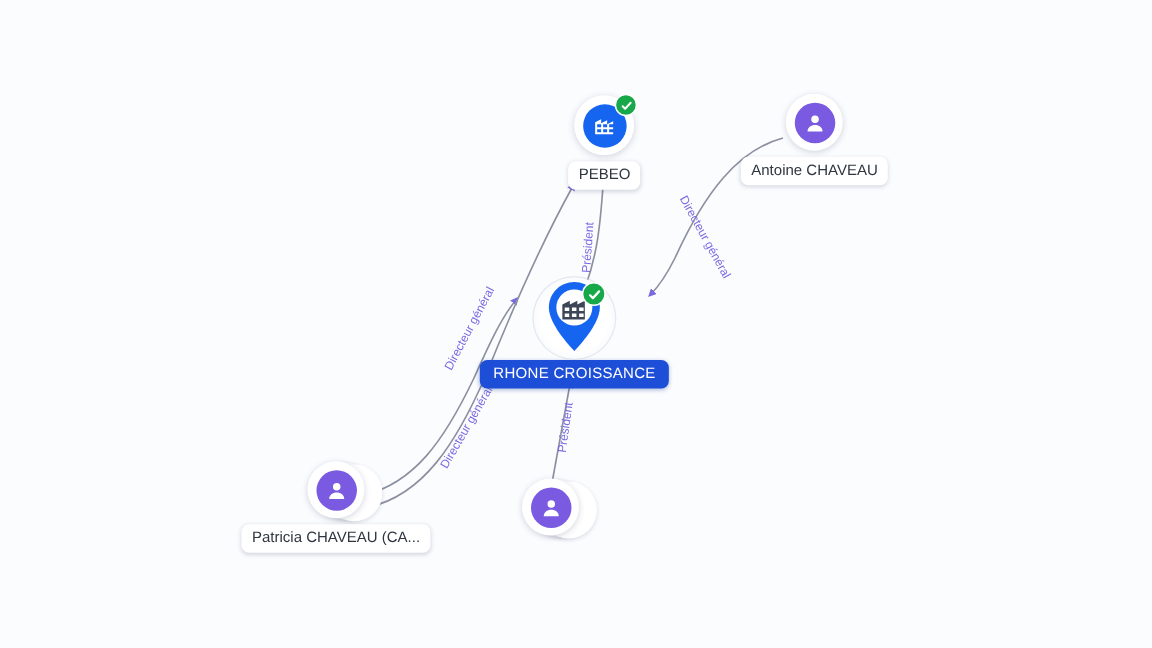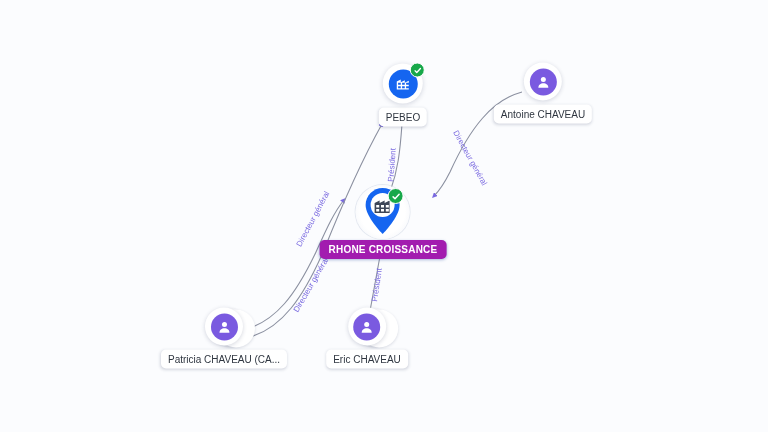--- a/index.html
+++ b/index.html
@@ -145,25 +145,25 @@
     position: relative;
     width: 42px;
     height: 50px;
     margin-top: 1px;
   }
   .pin svg { display:block; }
   .pin .verified { top: 2px; right: 0px; width: 14px; height: 14px; }
 
   .root-label {
     margin-top: 1px;
-    background: #a21caf;
+    background: #1d4ed8;
     color: #ffffff;
     font-size: 10px;
     line-height: 13px;
-    font-weight: 700;
+    font-weight: 400;
     letter-spacing: 0.2px;
     padding: 3px 9px;
     border-radius: 5px;
     white-space: nowrap;
     box-shadow: 0 1px 3px rgba(20,60,150,0.35);
   }
 
   
   .edge-label {
     position: absolute;
@@ -250,21 +250,20 @@
 
   <div class="node" style="left:367px; top:338px;">
     <div class="person-disc stacked">
       <div class="person-inner">
         <svg width="15" height="15" viewBox="0 0 24 24" fill="#ffffff">
           <circle cx="12" cy="8" r="4"></circle>
           <path d="M4 21c0-4.4 3.6-7 8-7s8 2.6 8 7z"></path>
         </svg>
       </div>
     </div>
-    <div class="node-label">Eric CHAVEAU</div>
   </div>
 
   <div id="root-node" style="left:383px; top:222px;">
     <div class="halo">
       <div class="pin">
         <svg width="42" height="50" viewBox="0 0 42 50">
           <path d="M21 2C11.6 2 4 9.6 4 19c0 12 17 29 17 29s17-17 17-29C38 9.6 30.4 2 21 2z" fill="#1565f0"></path>
           <circle cx="21" cy="19" r="12" fill="#ffffff"></circle>
           <g transform="translate(13,11)" fill="#3d4657">
             <path d="M0 16V6l5-2.5V6l5-2.5V6l5-2.5V16H0zm1.6-1.6h3V12h-3v2.4zm0-4h3V8h-3v2.4zm4.8 4h3V12h-3v2.4zm0-4h3V8h-3v2.4zm4.8 4h3V12h-3v2.4zm0-4h3V8h-3v2.4z"></path>

